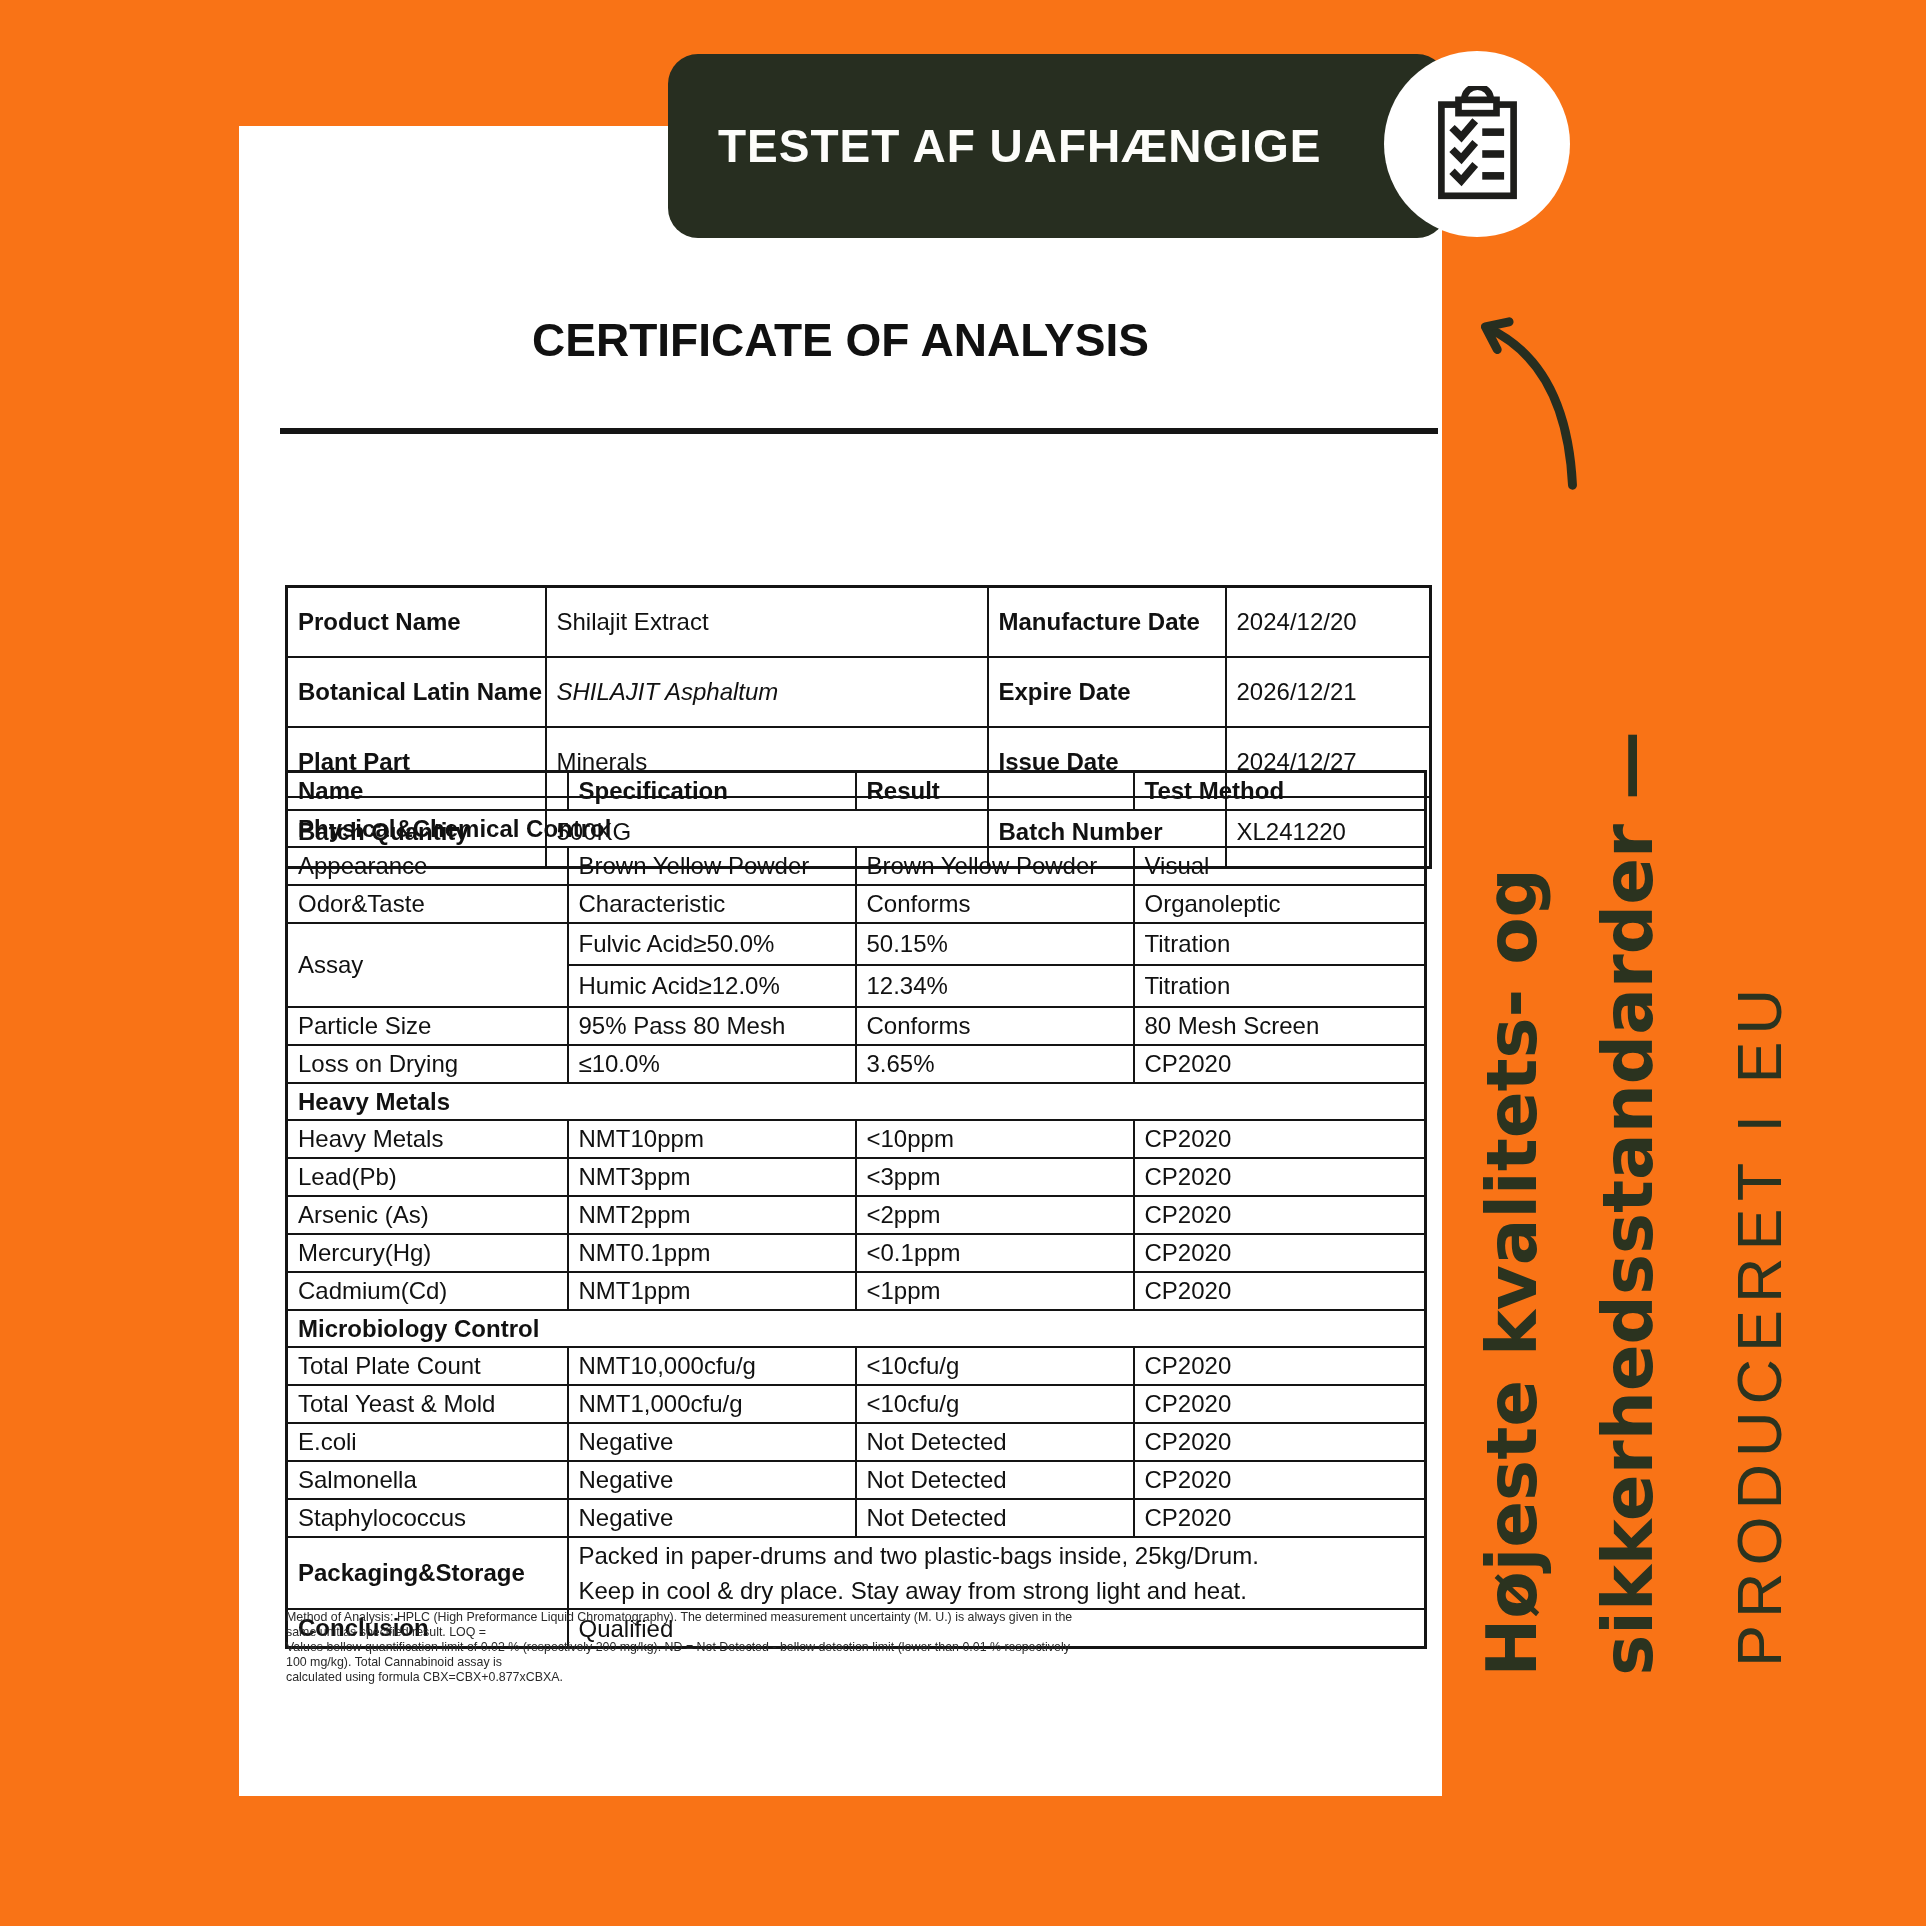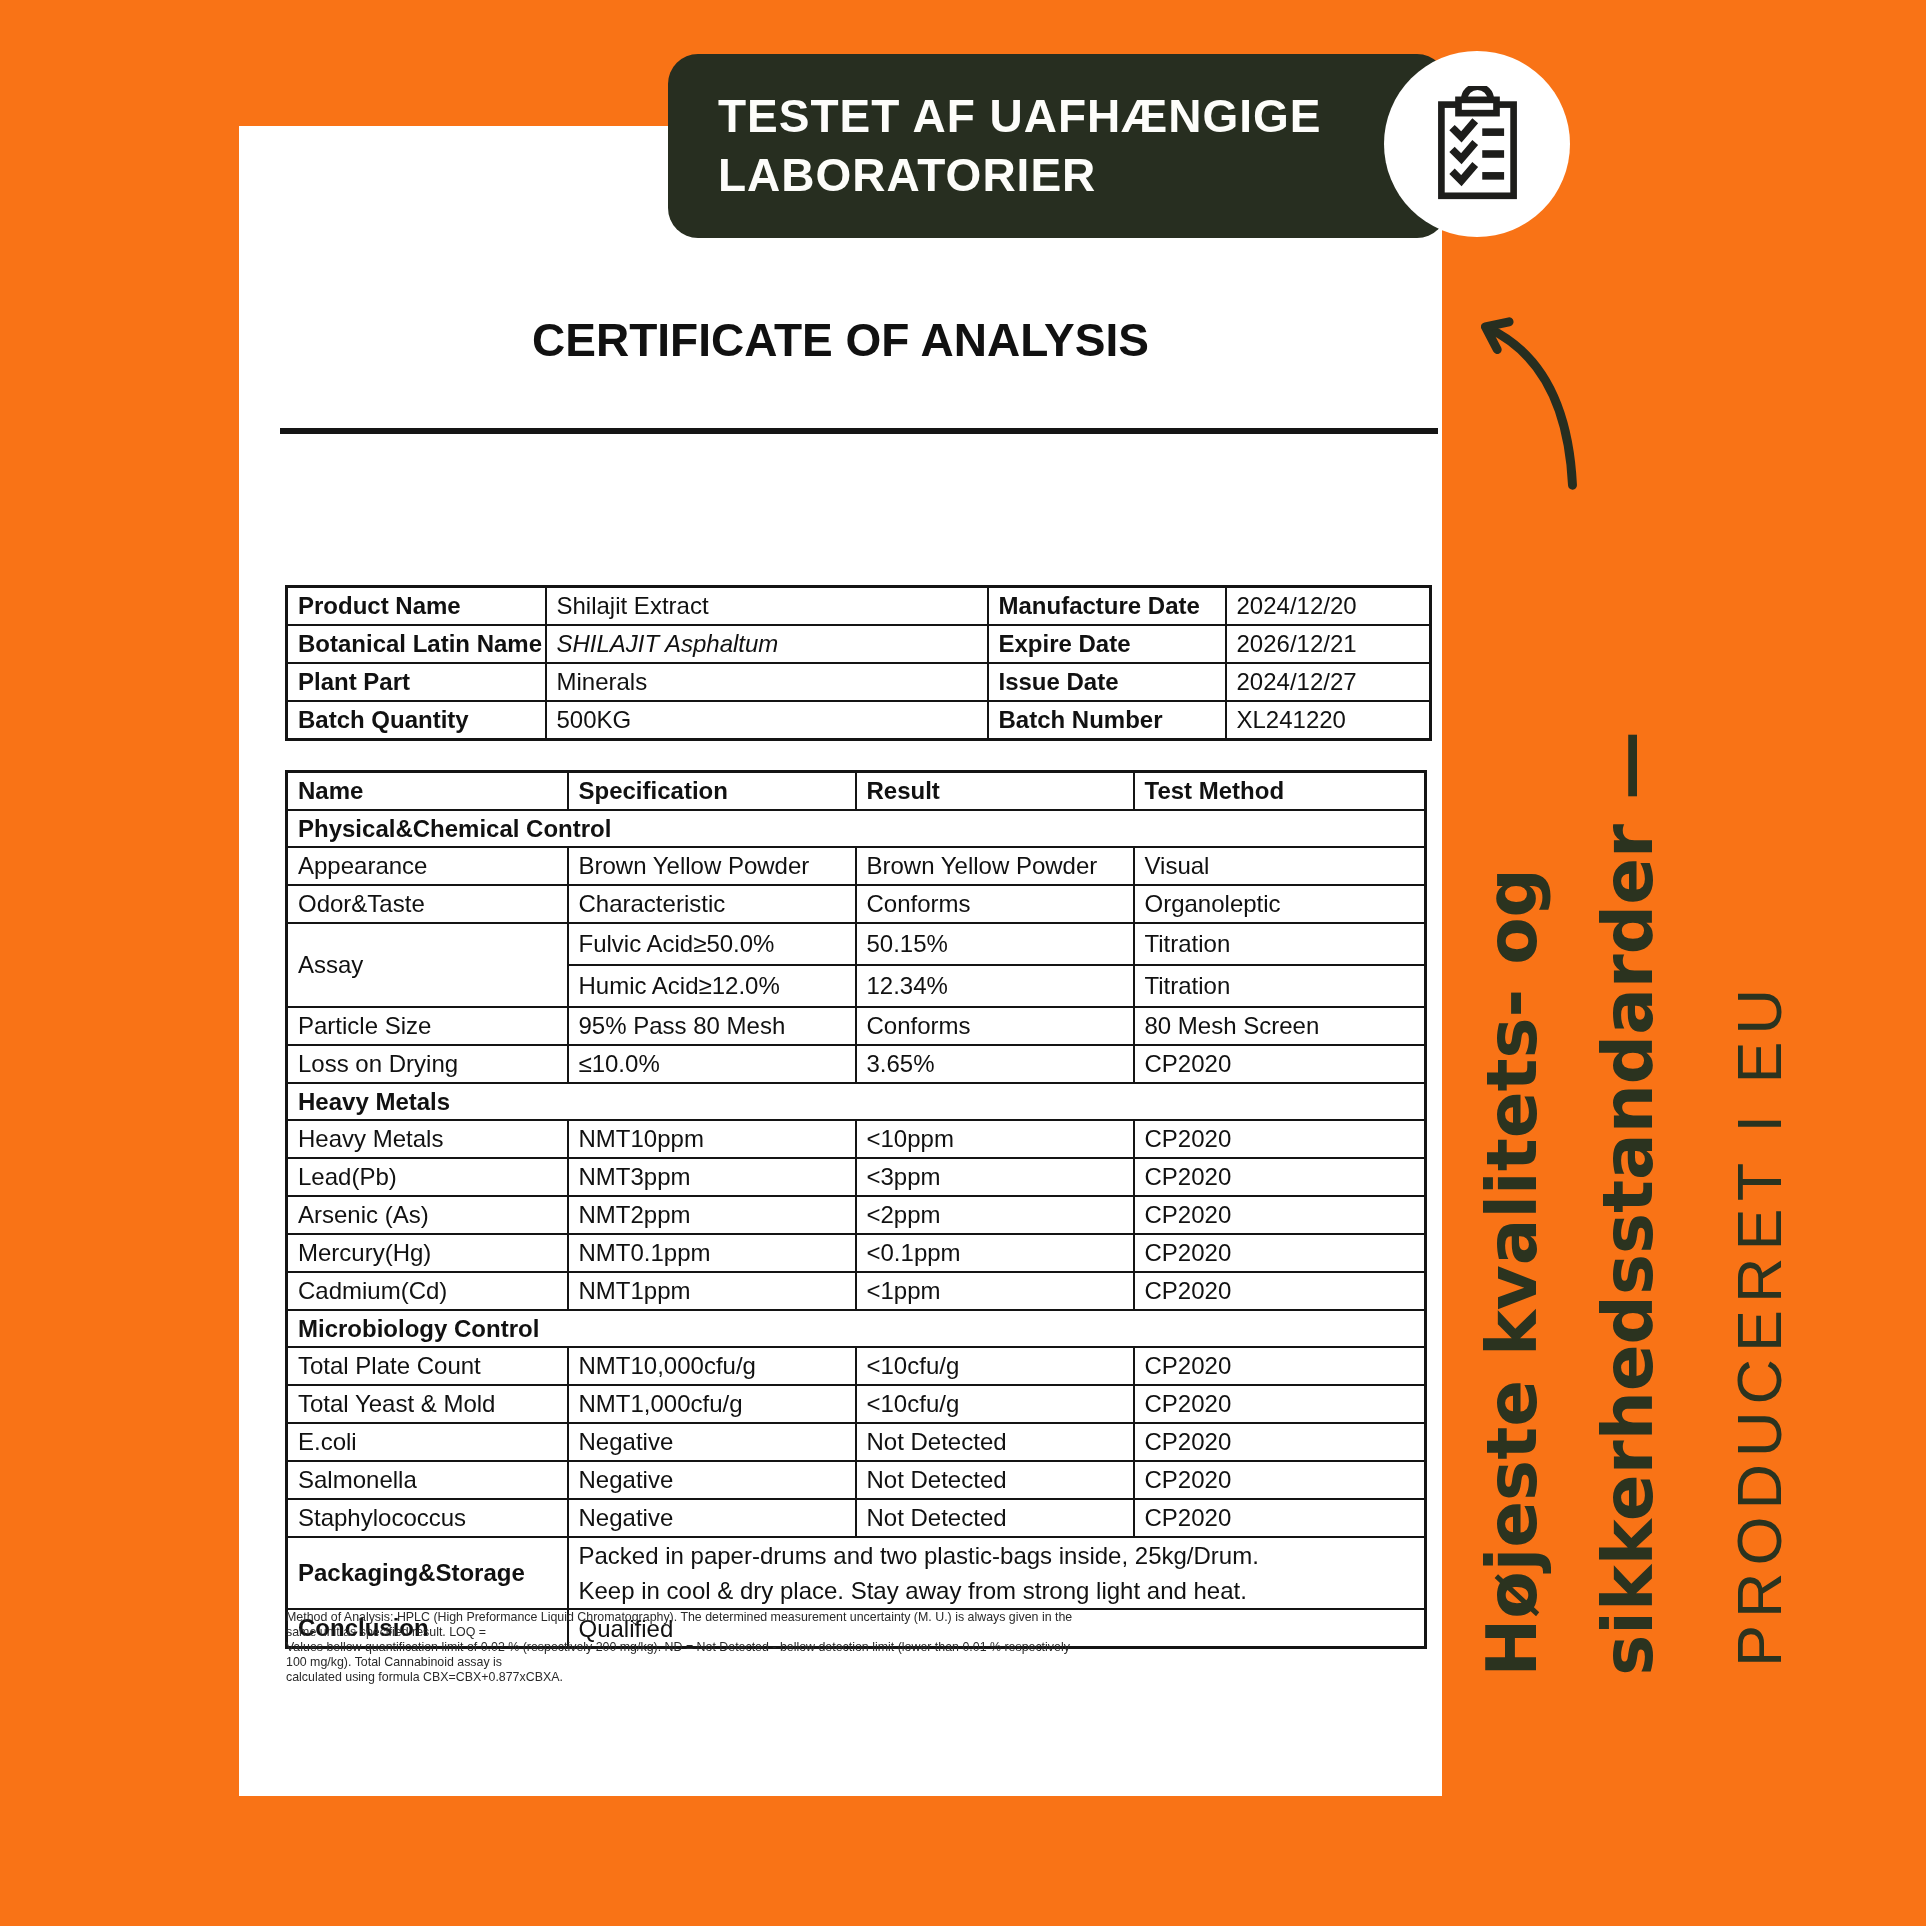--- a/index.html
+++ b/index.html
@@ -30,21 +30,21 @@
     position:absolute;left:239px;top:313px;width:1203px;text-align:center;
     box-sizing:border-box;
     font-size:46px;font-weight:bold;color:#111;letter-spacing:0px;
   }
   #rule{position:absolute;left:280px;top:428px;width:1158px;height:6px;background:#151515;}
   
   table{border-collapse:collapse;table-layout:fixed;}
   #info-table{position:absolute;left:285px;top:585px;width:1143px;border:3px solid #141414;}
   #info-table td{
     border:2px solid #141414;height:36px;font-size:24px;color:#111;
-    padding:0 10px;overflow:hidden;white-space:nowrap;
+    padding:16px 10px;overflow:hidden;white-space:nowrap;
   }
   #info-table td.lbl{font-weight:bold;}
   #info-table td.ital{font-style:italic;border-radius:14px;}
   #analysis-table{position:absolute;left:285px;top:770px;width:1140px;border:3px solid #141414;}
   #analysis-table td{
     border:2px solid #141414;height:36px;font-size:24px;color:#111;
     padding:0 10px;overflow:hidden;vertical-align:middle;
   }
   #analysis-table tr.hdr td{font-weight:bold;}
   #analysis-table tr.sect td{font-weight:bold;height:35px;}
@@ -67,21 +67,20 @@
 </style>
 </head>
 <body>
 
 <div id="stage">
 
   <div id="paper"></div>
 
   <div id="badge">
     <div class="badge-line">TESTET AF UAFHÆNGIGE</div>
-    <div class="badge-line">LABORATORIER</div>
   </div>
 
   <div id="icon-circle">
     <svg width="95" height="117" viewBox="0 0 100 120">
       <rect x="12" y="18" width="76" height="96" fill="#ffffff" stroke="#1d1d1b" stroke-width="7"></rect>
       <path d="M 36 13 A 14 14 0 0 1 64 13" fill="none" stroke="#1d1d1b" stroke-width="7"></path>
       <rect x="30" y="13" width="40" height="14" fill="#ffffff" stroke="#1d1d1b" stroke-width="7"></rect>
       <polyline points="26,45 33,52 45,38" fill="none" stroke="#1d1d1b" stroke-width="8" stroke-linecap="square"></polyline>
       <polyline points="26,68 33,75 45,61" fill="none" stroke="#1d1d1b" stroke-width="8" stroke-linecap="square"></polyline>
       <polyline points="26,91 33,98 45,84" fill="none" stroke="#1d1d1b" stroke-width="8" stroke-linecap="square"></polyline>

